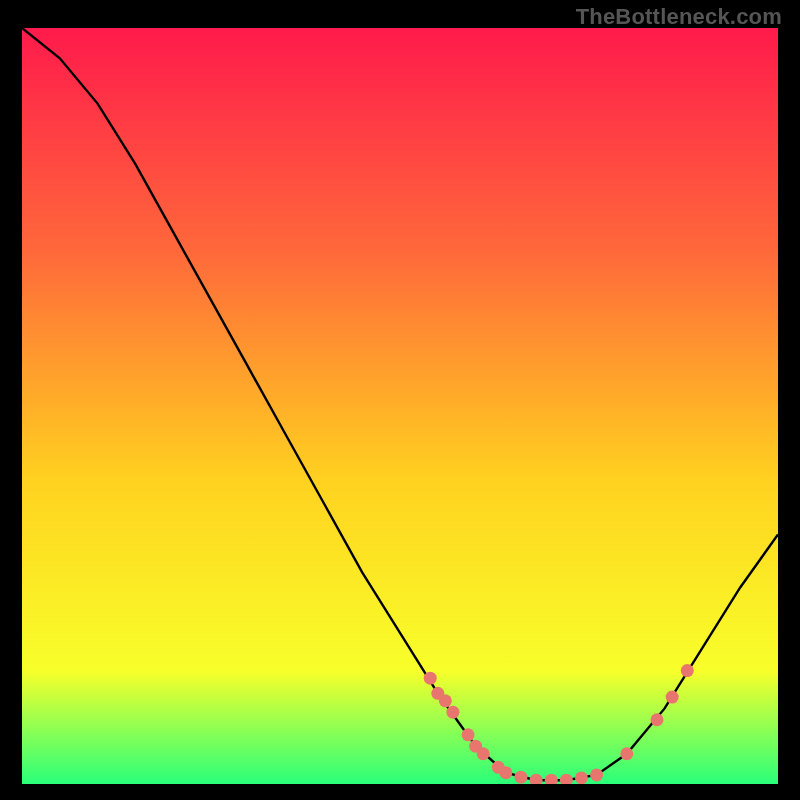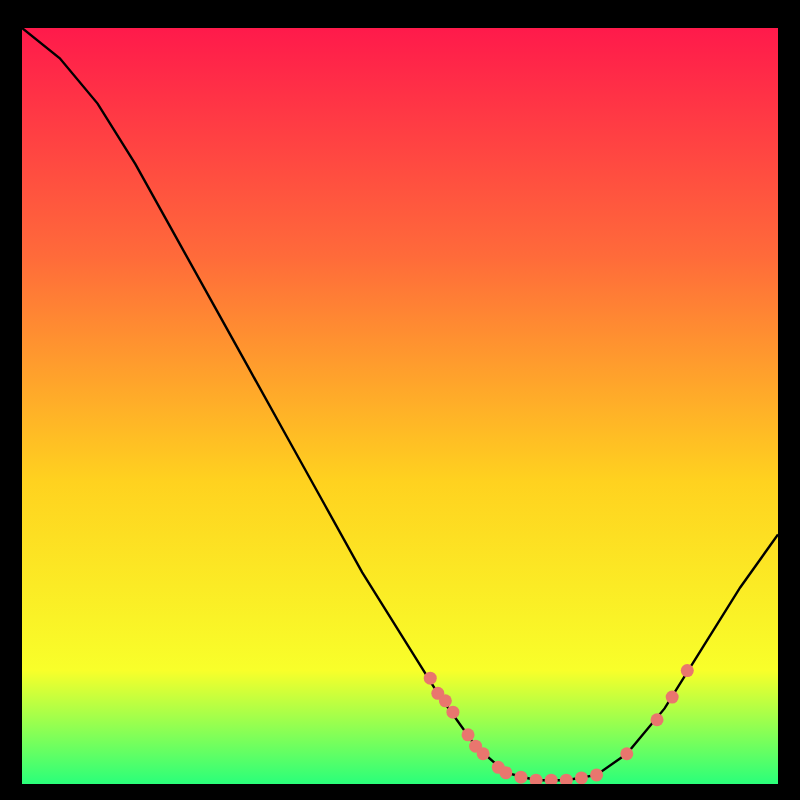--- a/index.html
+++ b/index.html
@@ -33,20 +33,21 @@
     top: 28px;
     width: 756px;
     height: 756px;
   }
   svg { display: block; }
 </style>
 </head>
 <body>
 
 <div class="outer">
+  <div class="watermark">TheBottleneck.com</div>
   <div class="plot">
     <svg id="chart-svg" viewBox="0 0 756 756" width="756" height="756">
       <defs>
         <linearGradient id="bg-grad" x1="0" y1="0" x2="0" y2="1">
           <stop id="g0" offset="0%" stop-color="#ff1a4b"></stop>
           <stop id="g1" offset="30%" stop-color="#ff6a3a"></stop>
           <stop id="g2" offset="60%" stop-color="#ffd21f"></stop>
           <stop id="g3" offset="85%" stop-color="#f8ff2a"></stop>
           <stop id="g4" offset="100%" stop-color="#2aff7a"></stop>
         </linearGradient>

